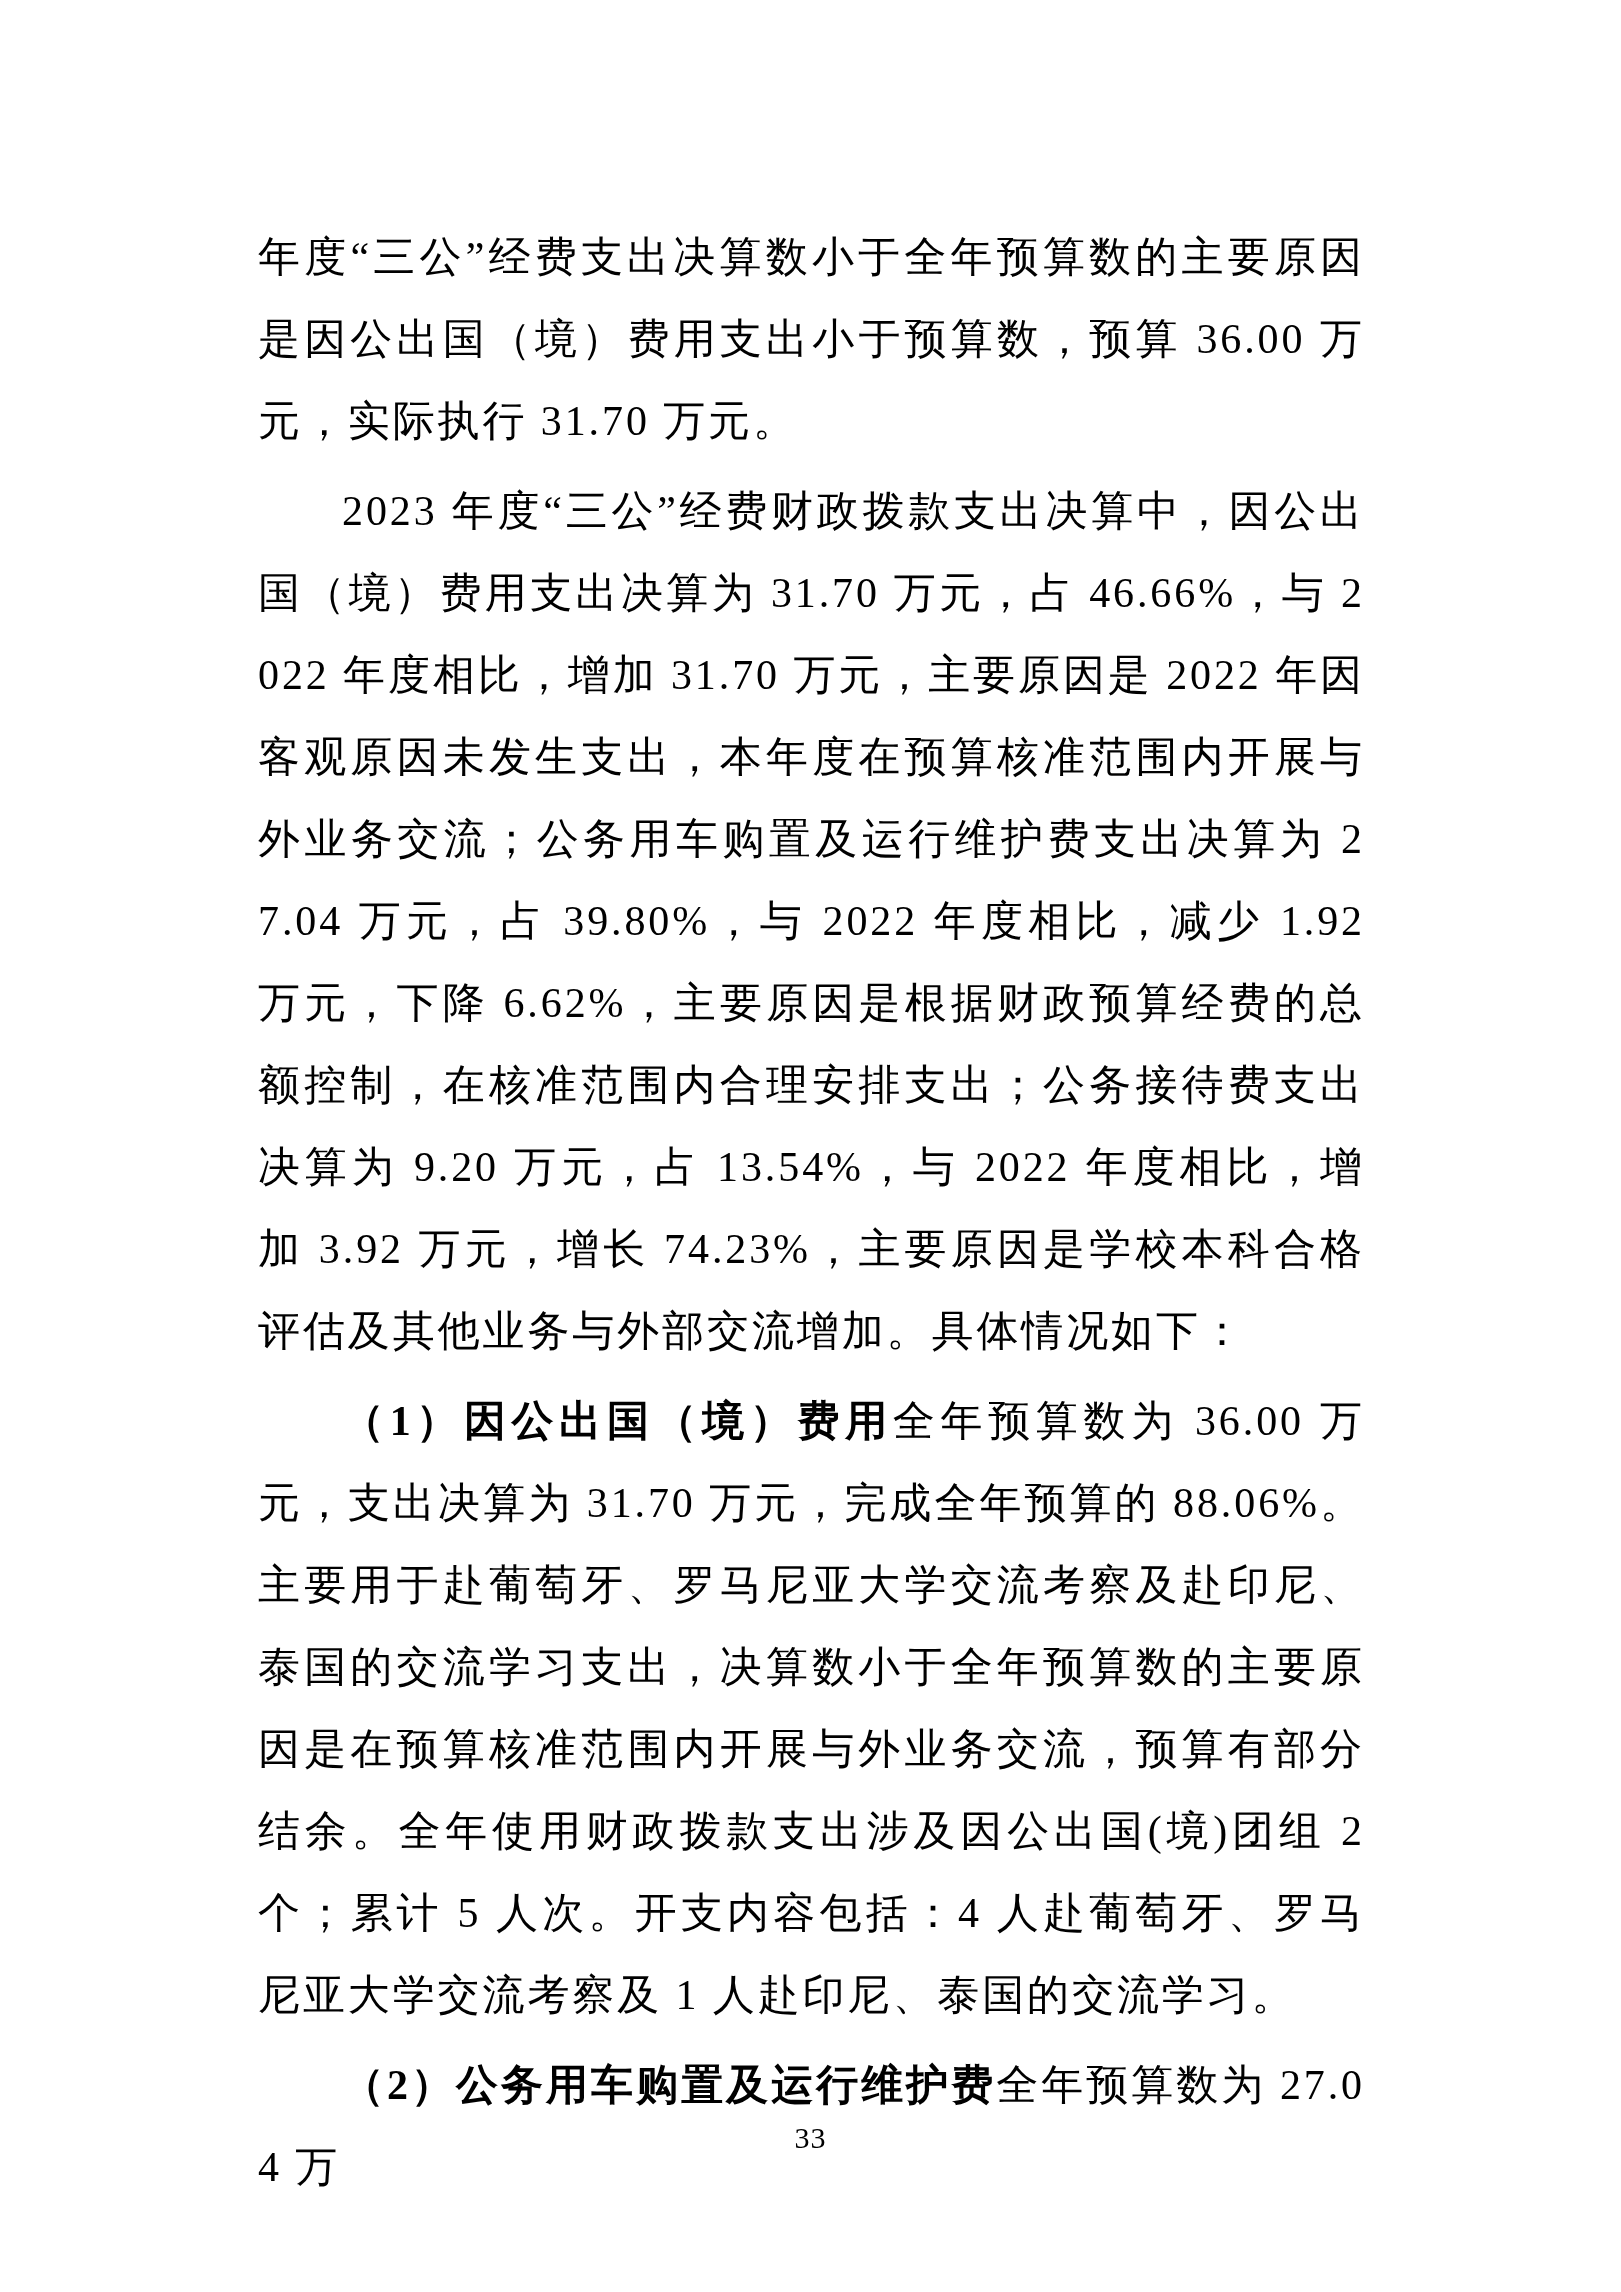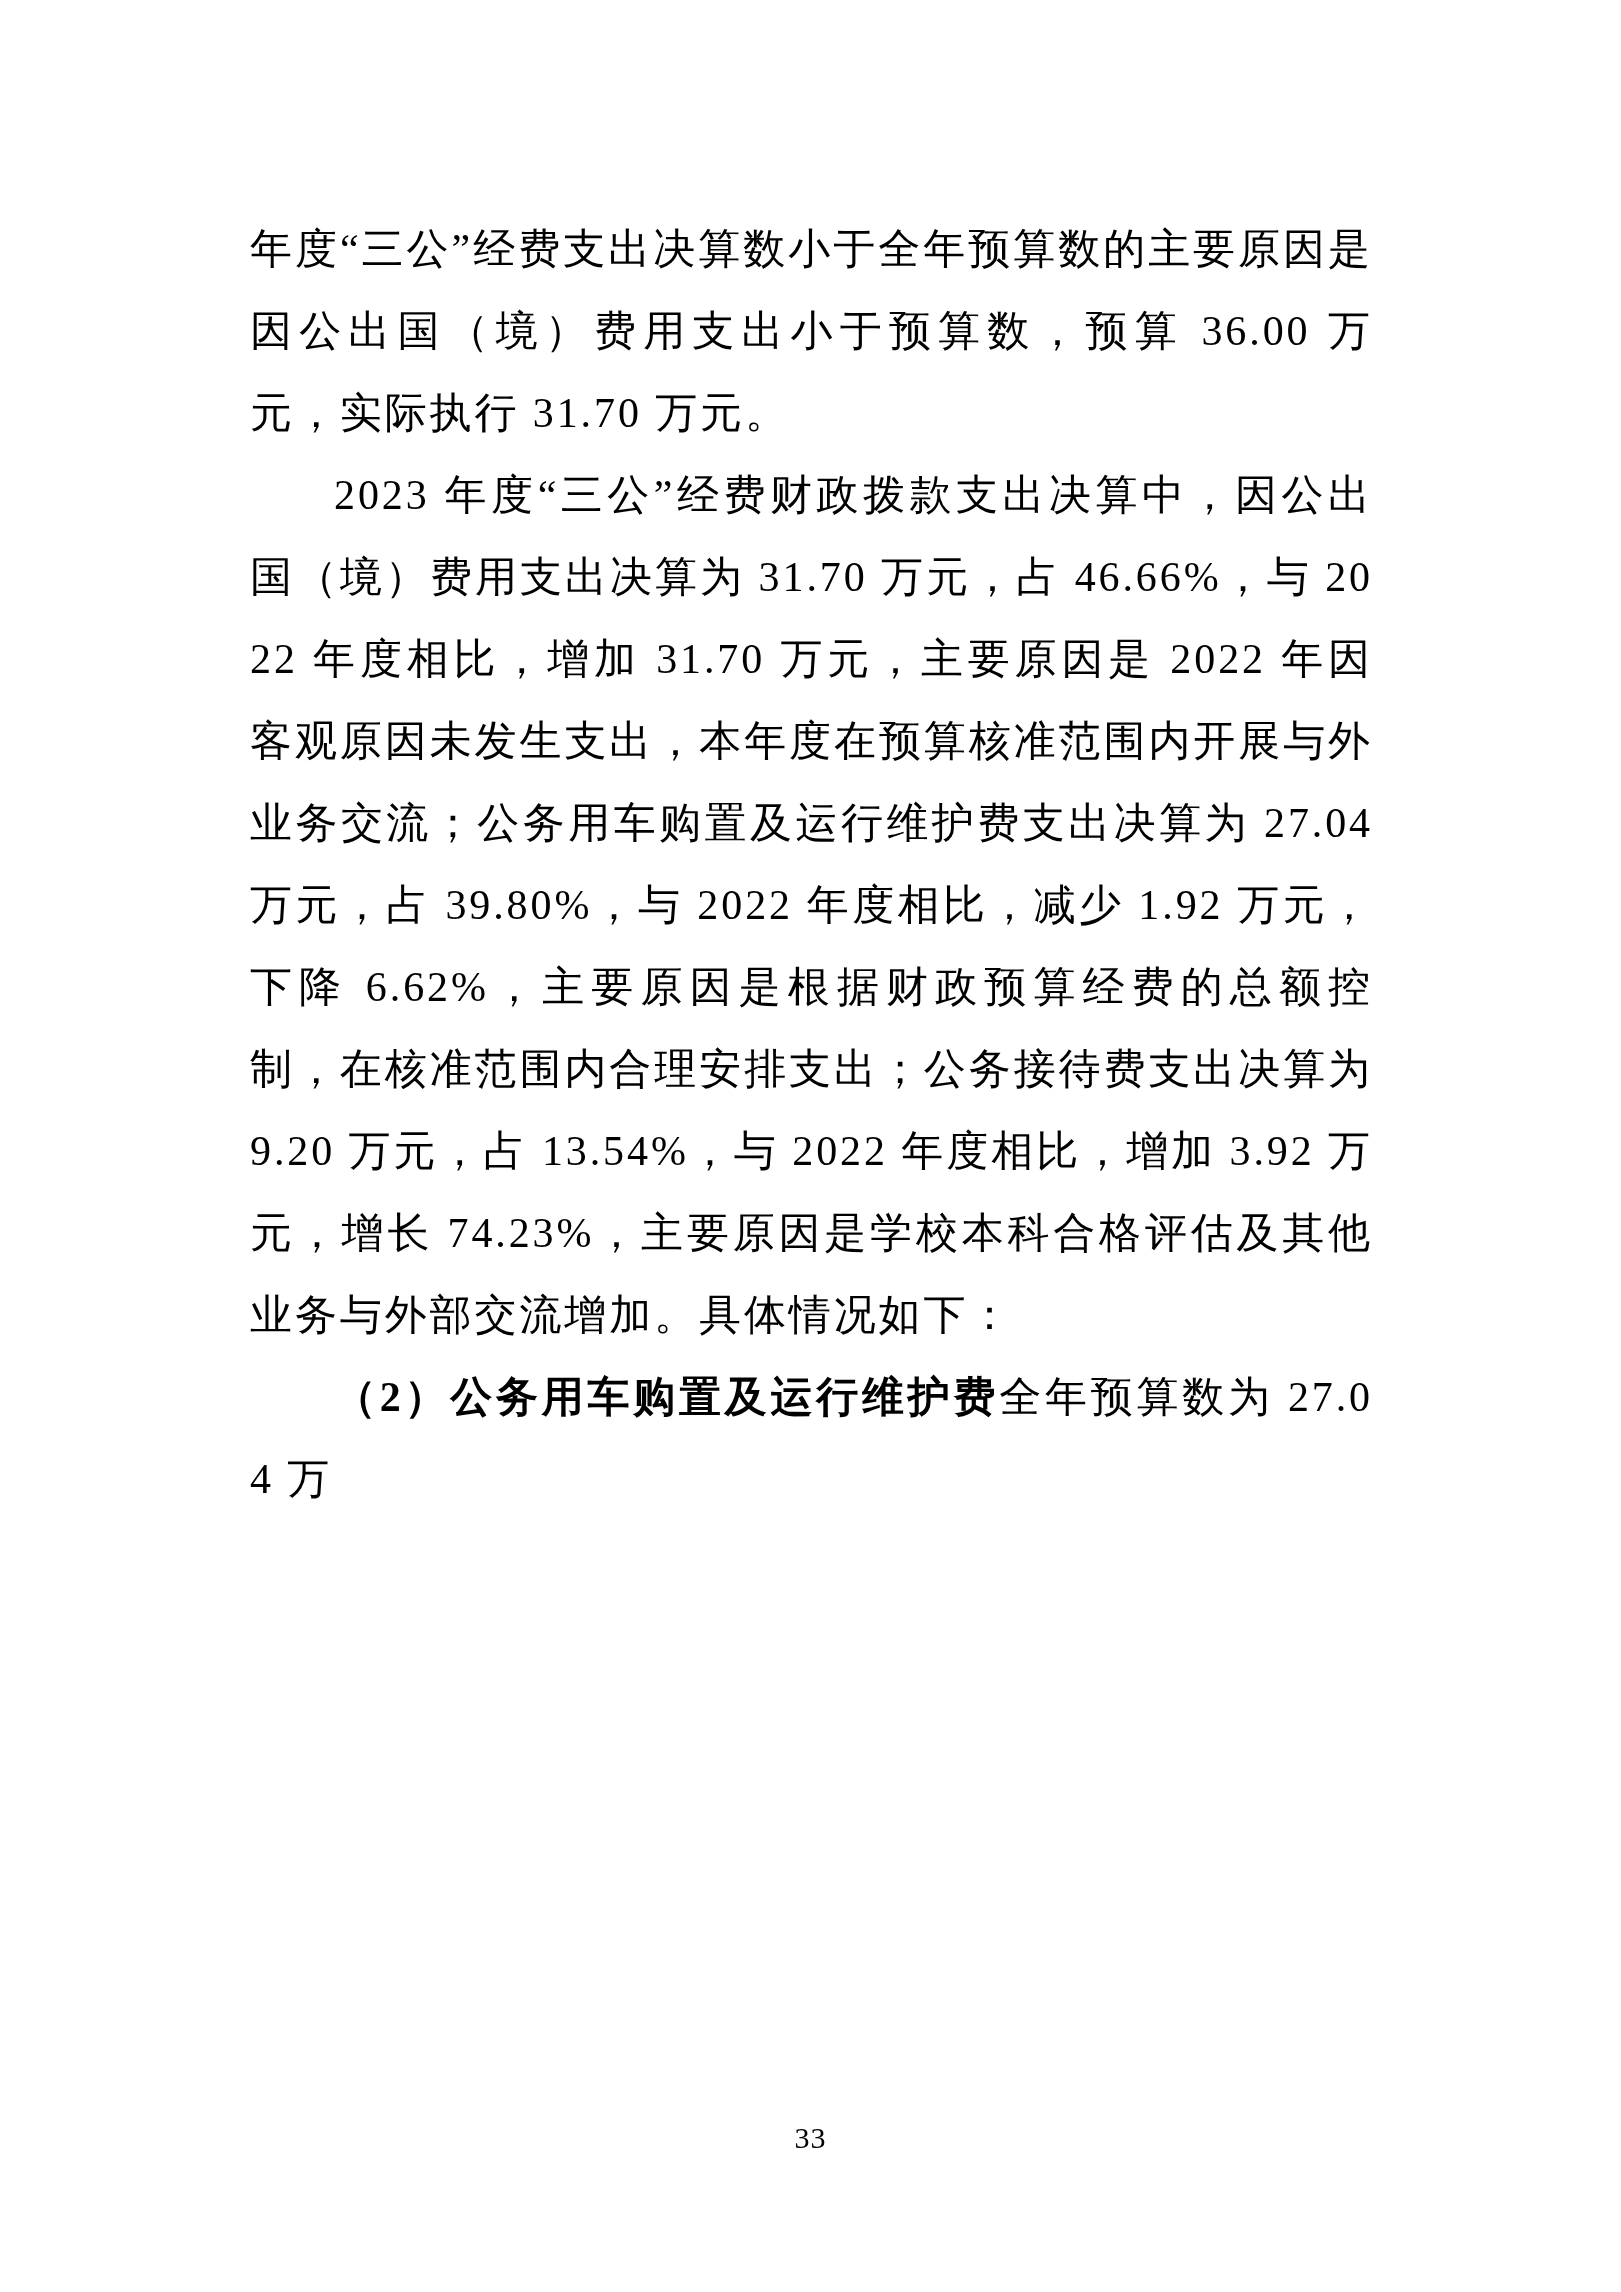--- a/index.html
+++ b/index.html
@@ -16,21 +16,21 @@
     font-family: "Liberation Serif", "DejaVu Serif", serif;
     overflow: hidden;
   }
   .content {
     position: absolute;
     left: 250px;
     top: 208px;
     width: 1123px;
   }
   .content p {
-    margin: 0;
+    margin: 8px;
     font-size: 42px;
     line-height: 82px;
     letter-spacing: 2.9px;
     text-align: justify;
     text-justify: inter-character;
     word-break: break-all;
   }
   .indent {
     text-indent: 2em;
   }
@@ -54,20 +54,21 @@
 <body>
 
 <div class="page">
   <div class="content">
 
     <p><span>年度“三公”经费支出决算数小于全年预算数的主要原因是因公出国（境）费用支出小于预算数，预算 36.00 万元，实际执行 31.70 万元。</span></p>
 
 
     <p class="indent"><span>2023 年度“三公”经费财政拨款支出决算中，因公出国（境）费用支出决算为 31.70 万元，占 46.66%，与 2022 年度相比，增加 31.70 万元，主要原因是 2022 年因客观原因未发生支出，本年度在预算核准范围内开展与外业务交流；公务用车购置及运行维护费支出决算为 27.04 万元，占 39.80%，与 2022 年度相比，减少 1.92 万元，下降 6.62%，主要原因是根据财政预算经费的总额控制，在核准范围内合理安排支出；公务接待费支出决算为 9.20 万元，占 13.54%，与 2022 年度相比，增加 3.92 万元，增长 74.23%，主要原因是学校本科合格评估及其他业务与外部交流增加。具体情况如下：</span></p>
 
+    <p class="indent"><strong>（1）因公出国（境）费用</strong><span>全年预算数为 36.00 万元，支出决算为 31.70 万元，完成全年预算的 88.06%。主要用于赴葡萄牙、罗马尼亚大学交流考察及赴印尼、泰国的交流学习支出，决算数小于全年预算数的主要原因是在预算核准范围内开展与外业务交流，预算有部分结余。全年使用财政拨款支出涉及因公出国(境)团组 2 个；累计 5 人次。开支内容包括：4 人赴葡萄牙、罗马尼亚大学交流考察及 1 人赴印尼、泰国的交流学习。</span></p>
 
     <p class="indent"><strong>（2）公务用车购置及运行维护费</strong><span>全年预算数为 27.04 万</span></p>
 
   </div>
 
   <div class="page-number">33</div>
 </div>
 
 
 </body></html>

